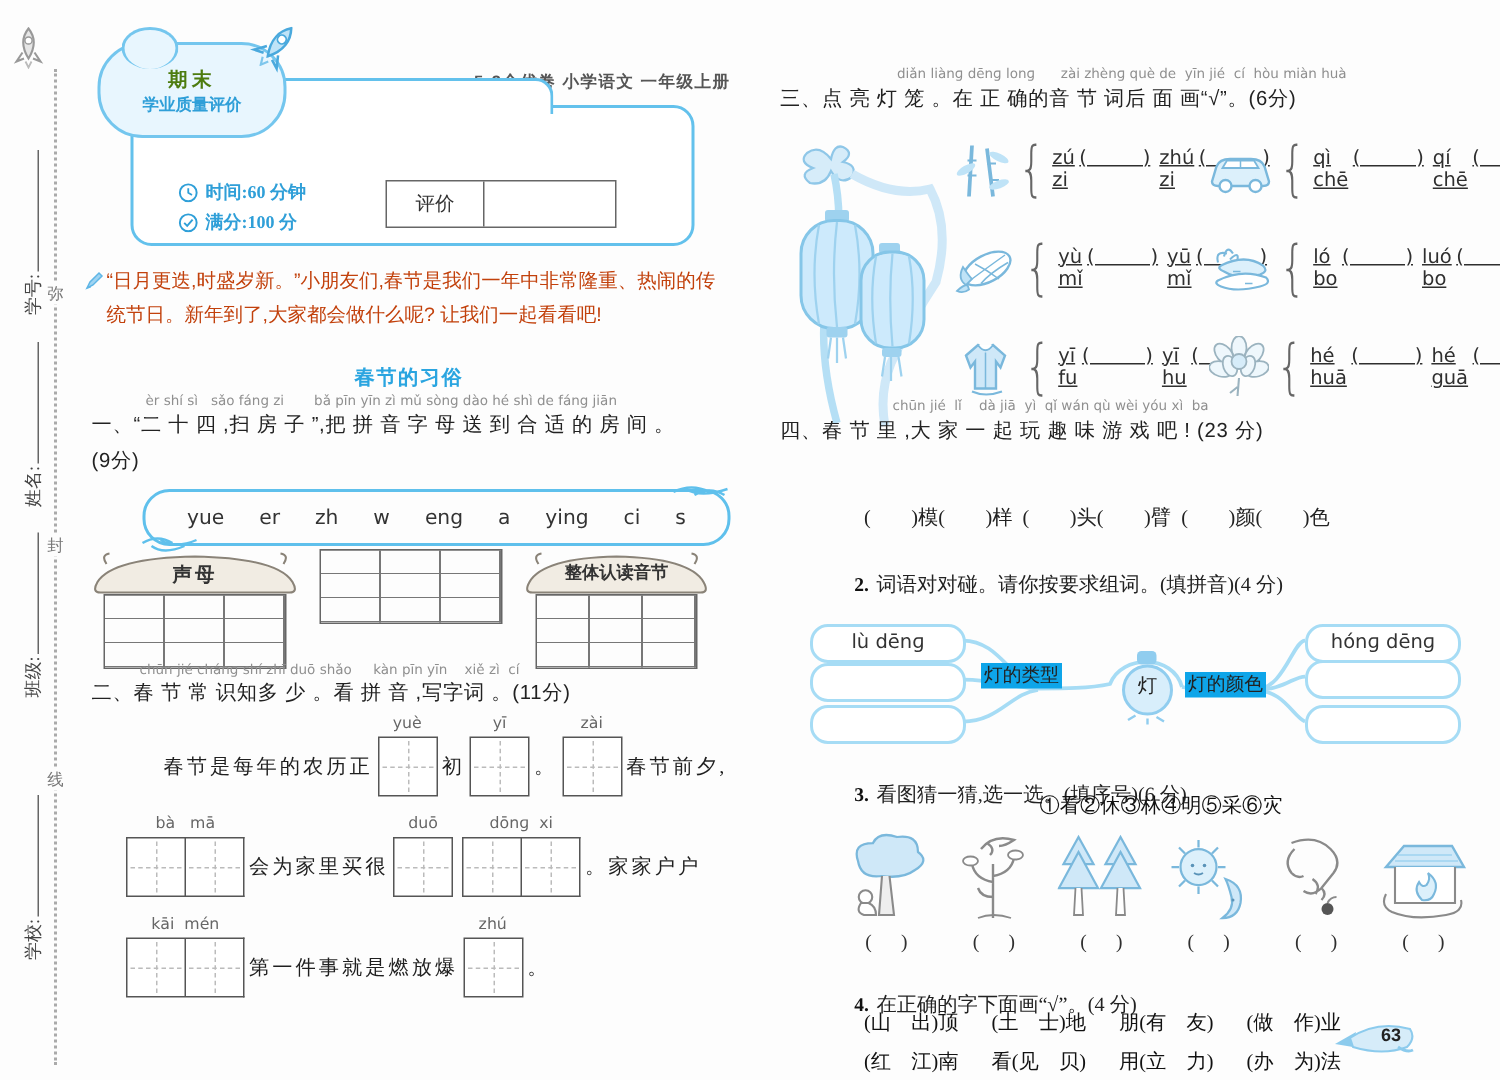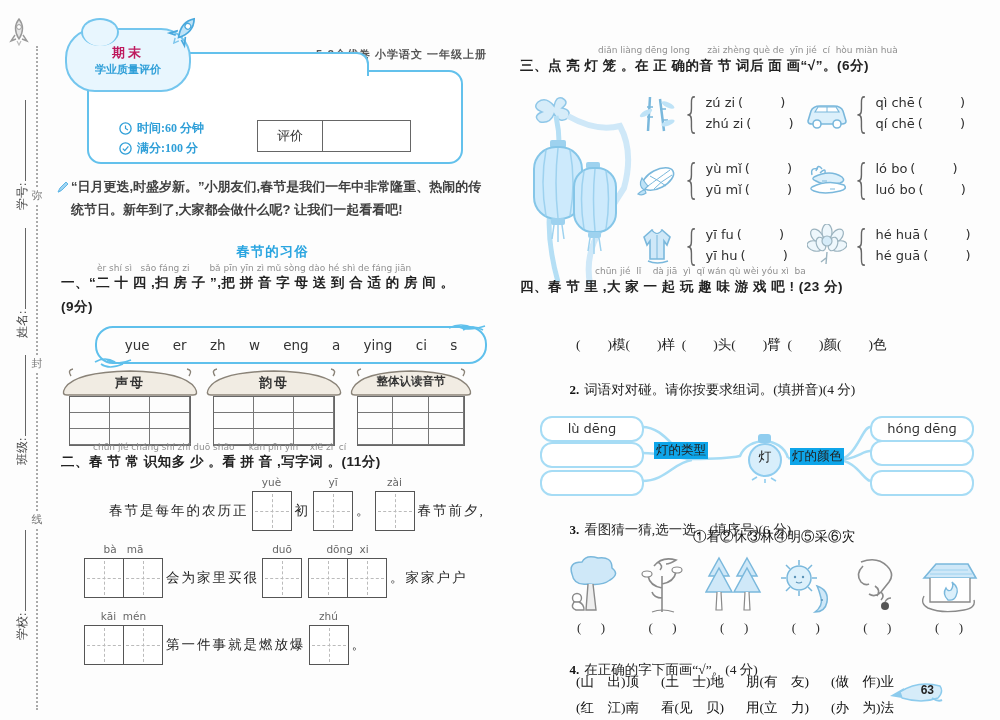--- a/index.html
+++ b/index.html
@@ -31,34 +31,34 @@
   .eval-box{position:absolute;left:168px;top:48px;width:152px;height:30px;
             border:1.5px solid #666;display:flex;background:#fff;}
   .eval-label{width:64px;border-right:1.5px solid #666;display:flex;align-items:center;
               justify-content:center;font:13px "Liberation Serif",serif;color:#333;}
   .eval-empty{flex:1;}
   .cloud-badge{position:absolute;left:10px;top:28px;width:122px;height:60px;background:#e8f6fe;
                border:2px solid #74c6ee;border-radius:30px;z-index:3;text-align:center;
                display:flex;flex-direction:column;justify-content:center;}
   .cloud-badge::before{content:"";position:absolute;left:14px;top:-12px;width:34px;height:26px;
                background:#e8f6fe;border:2px solid #74c6ee;border-radius:50%;border-bottom:none;z-index:-1;}
-  .cb1{font:bold 13px "Liberation Sans",sans-serif;color:#be185d;letter-spacing:3px;}
+  .cb1{font:bold 13px "Liberation Sans",sans-serif;color:#4d7c0f;letter-spacing:3px;}
   .cb2{font:bold 11px "Liberation Sans",sans-serif;color:#2f9fd8;}
   .badge-rocket{position:absolute;right:-10px;top:-16px;transform:rotate(40deg);z-index:4;}
   .series{position:absolute;top:47px;left:200px;width:232px;text-align:right;
           font:bold 11px "Liberation Sans",sans-serif;color:#555;letter-spacing:1px;}
   
   .intro{position:absolute;top:176px;left:16px;width:412px;font-size:13px;line-height:1.75;
-         color:#404040;font-weight:700;}
+         color:#c2410c;font-weight:400;}
   .intro-icon{position:absolute;left:-15px;top:4px;}
   .subtitle{position:absolute;top:243px;left:0;width:100%;text-align:center;
             font-size:13.5px;font-weight:bold;color:#2aa5e0;letter-spacing:1px;}
   
   .pin{position:absolute;font:9px "DejaVu Sans",sans-serif;color:#8f8f8f;white-space:pre;}
-  .stitle{position:absolute;font-size:13.5px;font-weight:bold;color:#222;letter-spacing:0.5px;white-space:pre;}
+  .stitle{position:absolute;font-size:13.5px;font-weight:normal;color:#222;letter-spacing:0.5px;white-space:pre;}
   
   .banner{position:absolute;top:326px;left:40px;width:356px;height:34px;border:2.5px solid #5fc0ec;
           border-radius:18px;display:flex;align-items:center;justify-content:space-around;
           padding:0 16px;font:13.5px "DejaVu Sans",sans-serif;color:#333;}
   .leaf-l{position:absolute;left:-4px;bottom:-10px;}
   .leaf-r{position:absolute;right:-2px;top:-10px;}
   
   .houses{position:absolute;top:366px;left:6px;width:426px;display:flex;gap:6px;}
   .house{position:relative;}
   .h1{width:138px;}.h2{width:138px;}.h3{width:124px;}
@@ -81,21 +81,21 @@
   .tzg + .tzg{border-left:none;}
   .tzg::before{content:"";position:absolute;left:2px;right:2px;top:50%;border-top:1px dashed #bbb;}
   .tzg::after{content:"";position:absolute;top:2px;bottom:2px;left:50%;border-left:1px dashed #bbb;}
   
   .lantern{position:absolute;top:92px;left:4px;}
   .pairs{position:absolute;top:86px;left:116px;width:352px;display:grid;
          grid-template-columns:170px 182px;row-gap:13px;}
   .pair{display:flex;align-items:center;height:53px;}
   .picon{width:42px;display:flex;justify-content:center;}
   .brace{font:200 40px "DejaVu Sans",sans-serif;color:#666;line-height:1;transform:scaleX(0.7);margin:0 1px;}
-  .opts{display:flex;flex-direction:column;gap:6px;}
+  .opts{display:flex;flex-direction:row;gap:6px;text-decoration:underline;}
   .opt{font:13px "DejaVu Sans",sans-serif;color:#2f2f2f;display:flex;gap:3px;}
   .paren{white-space:pre;}
   
   .inum{font:bold 13px "Liberation Serif",serif;margin-right:5px;color:#111;}
   .ititle{position:absolute;font:13.5px "Liberation Serif",serif;color:#222;white-space:pre;}
   .iline{position:absolute;font:13.5px "Liberation Serif",serif;color:#222;white-space:pre;}
   .mindmap{position:absolute;top:393px;left:18px;width:434px;height:92px;margin-top:21px;}
   .mm-box{position:absolute;width:100px;height:22px;border:2px solid #a6dcf5;border-radius:12px;
           background:#fff;text-align:center;font:13px "DejaVu Sans",sans-serif;color:#333;line-height:21px;}
   .mm-label{position:absolute;font:12.5px "Liberation Serif",serif;color:#222;background:#0ea5e9;padding:0 2px;}
@@ -236,27 +236,20 @@
       <div class="roof">
         <svg width="138" height="30" viewBox="0 0 138 30">
             <path d="M6 29 Q0 29 4 22 Q14 6 69 5 Q124 6 134 22 Q138 29 132 29 Z" fill="#f1ece3" stroke="#8a8378" stroke-width="1.4"></path>
             <path d="M10 10 Q6 4 12 3 M128 10 Q132 4 126 3" fill="none" stroke="#8a8378" stroke-width="1.4"></path>
           </svg>
         <div class="roof-label">声母</div>
       </div>
       <div class="hgrid"></div>
     </div>
     <div class="house h2">
-      <div class="roof">
-        <svg width="138" height="30" viewBox="0 0 138 30">
-            <path d="M6 29 Q0 29 4 22 Q14 6 69 5 Q124 6 134 22 Q138 29 132 29 Z" fill="#f1ece3" stroke="#8a8378" stroke-width="1.4"></path>
-            <path d="M10 10 Q6 4 12 3 M128 10 Q132 4 126 3" fill="none" stroke="#8a8378" stroke-width="1.4"></path>
-          </svg>
-        <div class="roof-label">韵母</div>
-      </div>
       <div class="hgrid"></div>
     </div>
     <div class="house h3">
       <div class="roof">
         <svg width="124" height="30" viewBox="0 0 124 30">
             <path d="M6 29 Q0 29 4 22 Q13 6 62 5 Q111 6 120 22 Q124 29 118 29 Z" fill="#f1ece3" stroke="#8a8378" stroke-width="1.4"></path>
             <path d="M10 10 Q6 4 12 3 M114 10 Q118 4 112 3" fill="none" stroke="#8a8378" stroke-width="1.4"></path>
           </svg>
         <div class="roof-label">整体认读音节</div>
       </div>

